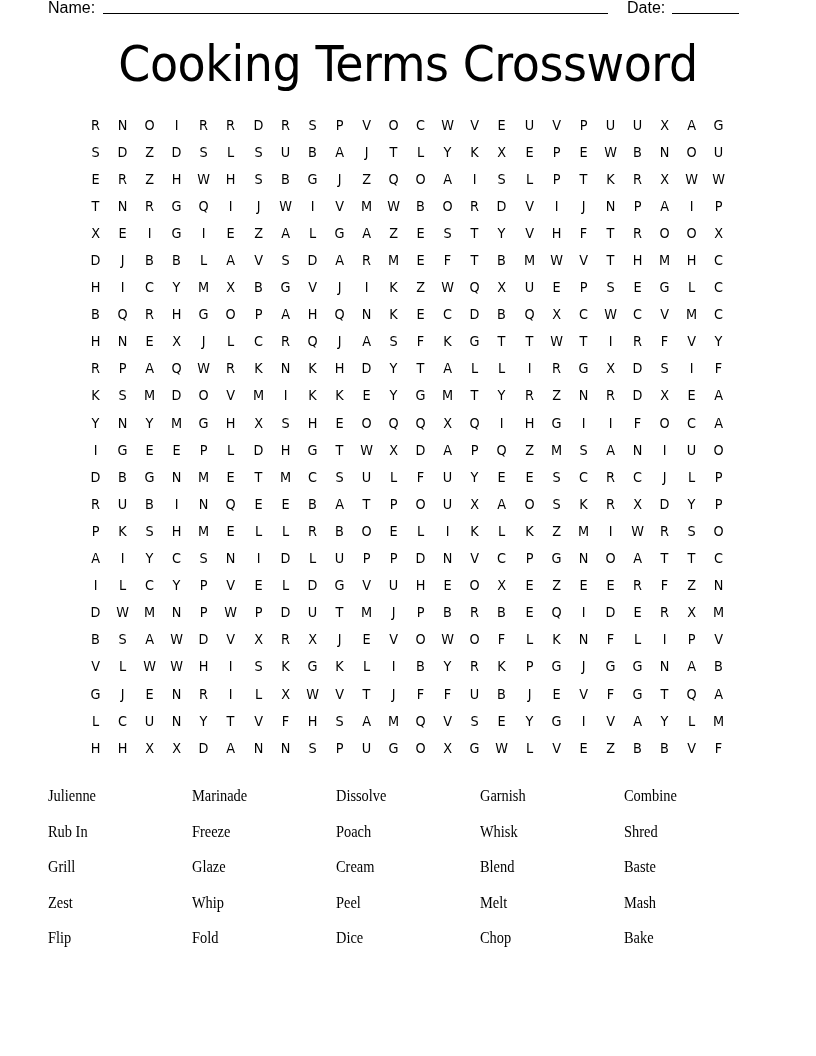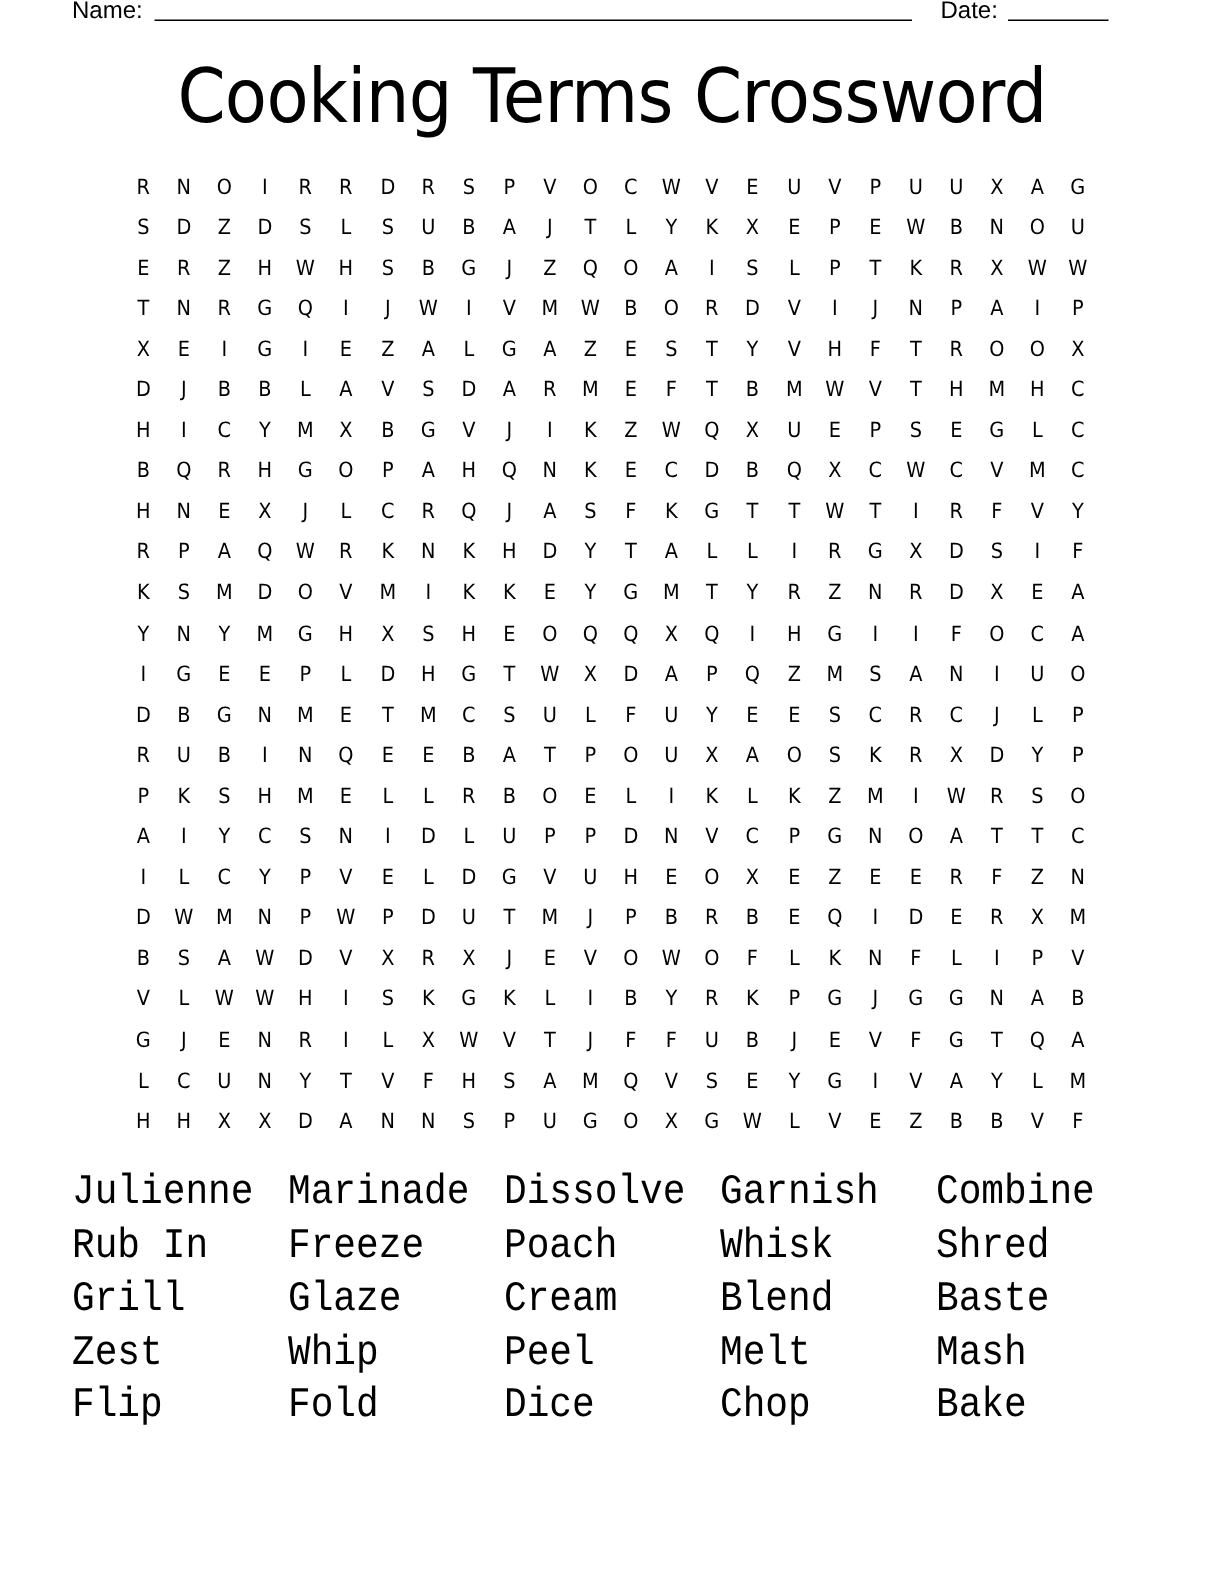--- a/index.html
+++ b/index.html
@@ -19,21 +19,21 @@
     }
     .grid {
       position: absolute; left: 82px; top: 111px;
       display: grid; grid-template-columns: repeat(24, 27.1px); grid-auto-rows: 27.1px;
       font-family: "DejaVu Sans", sans-serif; font-size: 14px;
     }
     .cell { display: flex; align-items: center; justify-content: center; cursor: pointer; transform: scaleX(0.92); }
     .words {
       position: absolute; left: 48px; top: 778px;
       display: grid; grid-template-columns: repeat(5, 144px); grid-auto-rows: 35.5px;
-      font-family: Liberation Mono, monospace; font-size: 28px;
+      font-family: Liberation Serif, serif; font-size: 16px;
     }
     .word { line-height: 35.5px; white-space: nowrap; transform: scaleX(0.9); transform-origin: left center; }
   </style>
 </head>
 <body>
 
 <div class="header-line">
   <span class="name-label">Name:</span>
   <span class="name-blank"></span>
   <span class="date-label">Date:</span>

